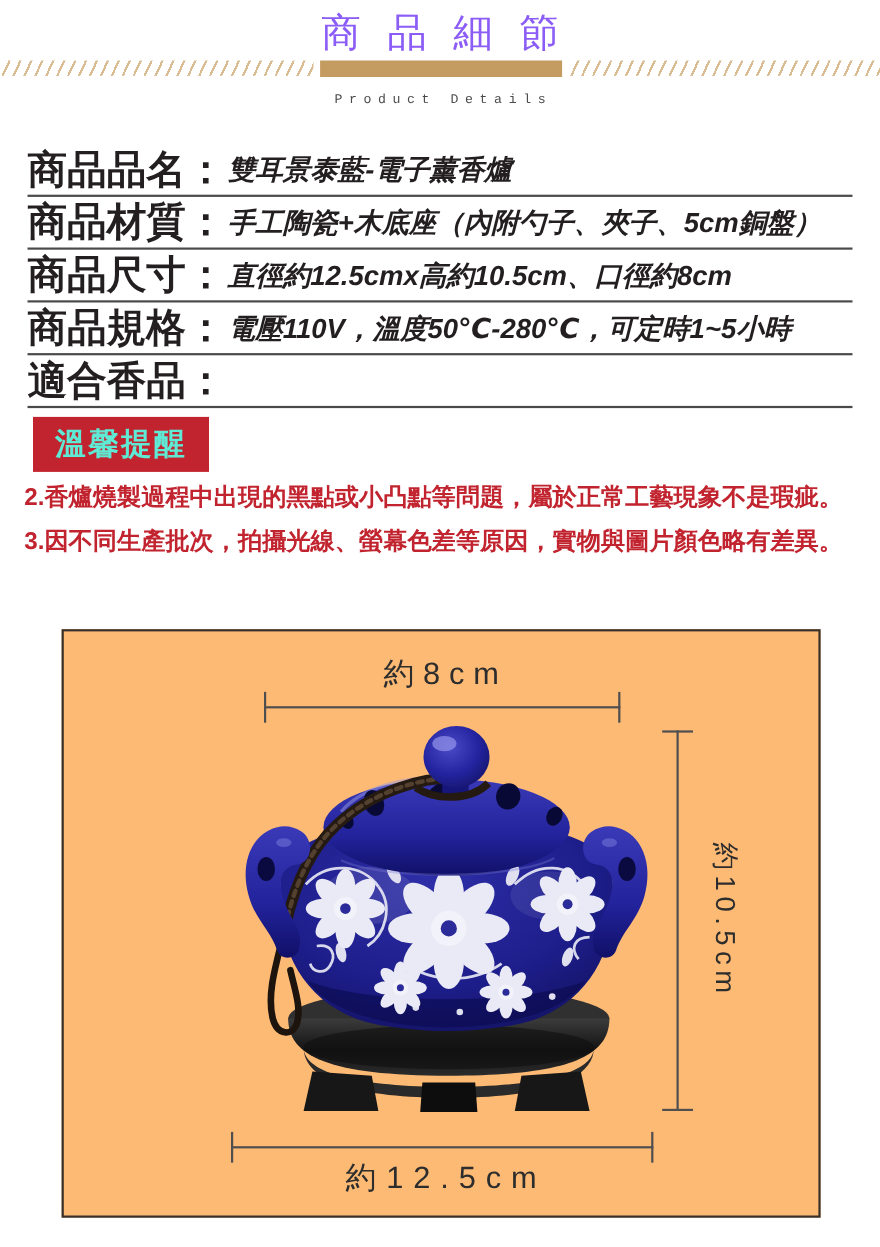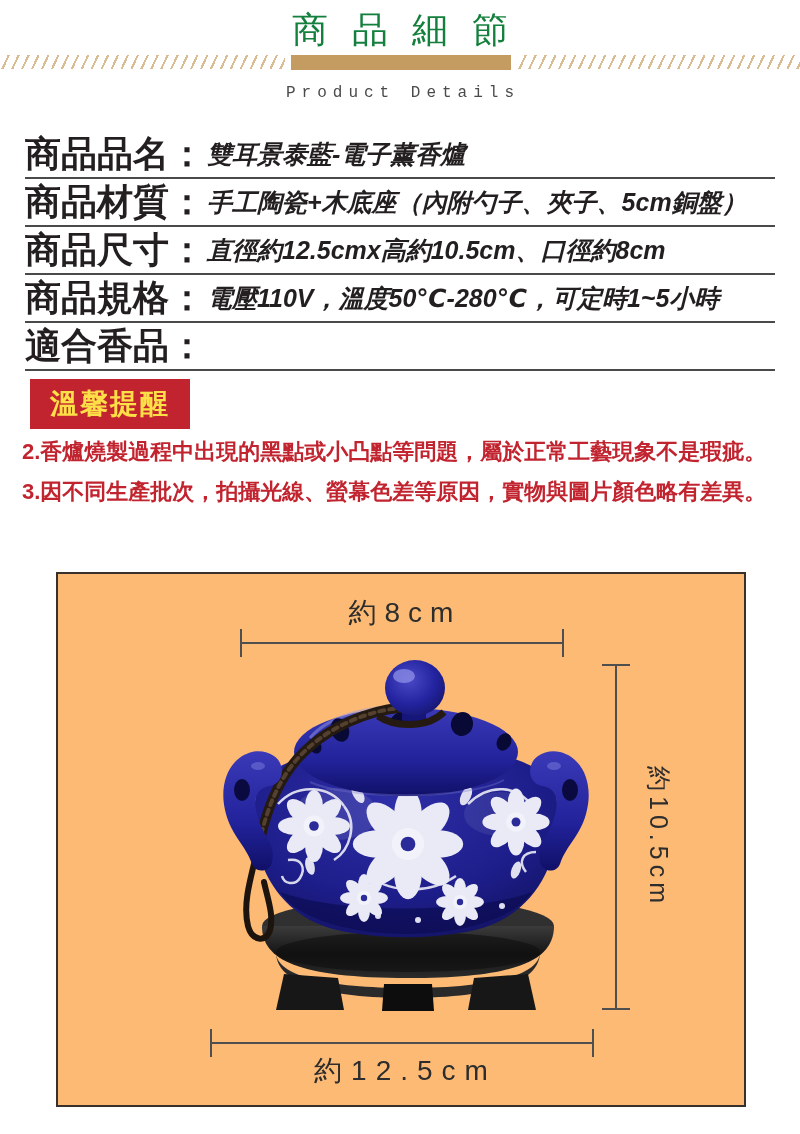--- a/index.html
+++ b/index.html
@@ -3,46 +3,46 @@
 <meta charset="utf-8">
 <style>
   html,body{margin:0;padding:0;}
   body{
     width:800px;height:1134px;position:relative;background:#ffffff;overflow:hidden;
     font-family:"Liberation Sans","DejaVu Sans",sans-serif;color:#231F20;
   }
   
   .page-title{
     position:absolute;top:6px;left:0;right:0;text-align:center;
-    font-size:36px;font-weight:500;color:#15803d;letter-spacing:24px;text-indent:24px;
+    font-size:36px;font-weight:500;color:#8b5cf6;letter-spacing:24px;text-indent:24px;
   }
   .stripe{
     position:absolute;top:55px;height:14px;
     background:repeating-linear-gradient(115deg,rgba(0,0,0,0) 0 7px,#D9BC92 7px 9px);
   }
   .stripe-left{left:0;width:285px;}
   .stripe-right{left:517px;right:0;}
   .accent-bar{position:absolute;top:55px;left:291px;width:220px;height:15px;background:#C49B60;}
   .page-subtitle{
     position:absolute;top:84px;left:0;right:0;text-align:center;
     font-family:"Liberation Mono","DejaVu Sans Mono",monospace;
-    font-size:16px;letter-spacing:6px;text-indent:6px;color:#4b4b4b;
+    font-size:12px;letter-spacing:6px;text-indent:6px;color:#4b4b4b;
   }
   
   .info-table{position:absolute;top:131px;left:25px;right:25px;}
   .info-row{
     display:flex;align-items:center;height:46px;border-bottom:2px solid #4a4a4a;
     white-space:nowrap;overflow:hidden;
   }
   .info-label,.info-colon{font-size:36px;font-weight:bold;color:#231F20;}
   .info-value{font-size:25px;font-weight:600;margin-left:2px;color:#231F20;font-style:italic;}
   
   .reminder-badge{
     position:absolute;left:30px;top:379px;height:50px;line-height:50px;padding:0 20px;
-    background:#C2242F;color:#fde047;font-size:28px;font-weight:bold;letter-spacing:2px;
+    background:#C2242F;color:#5eead4;font-size:28px;font-weight:bold;letter-spacing:2px;
   }
   .reminder-notes{
     position:absolute;left:22px;top:432px;right:2px;
     color:#C2242F;font-size:22px;font-weight:600;line-height:40px;white-space:nowrap;
   }
   
   .figure-frame{
     position:absolute;left:56px;top:572px;width:686px;height:531px;
     border:2px solid #38312b;background:#fdba74;
   }

